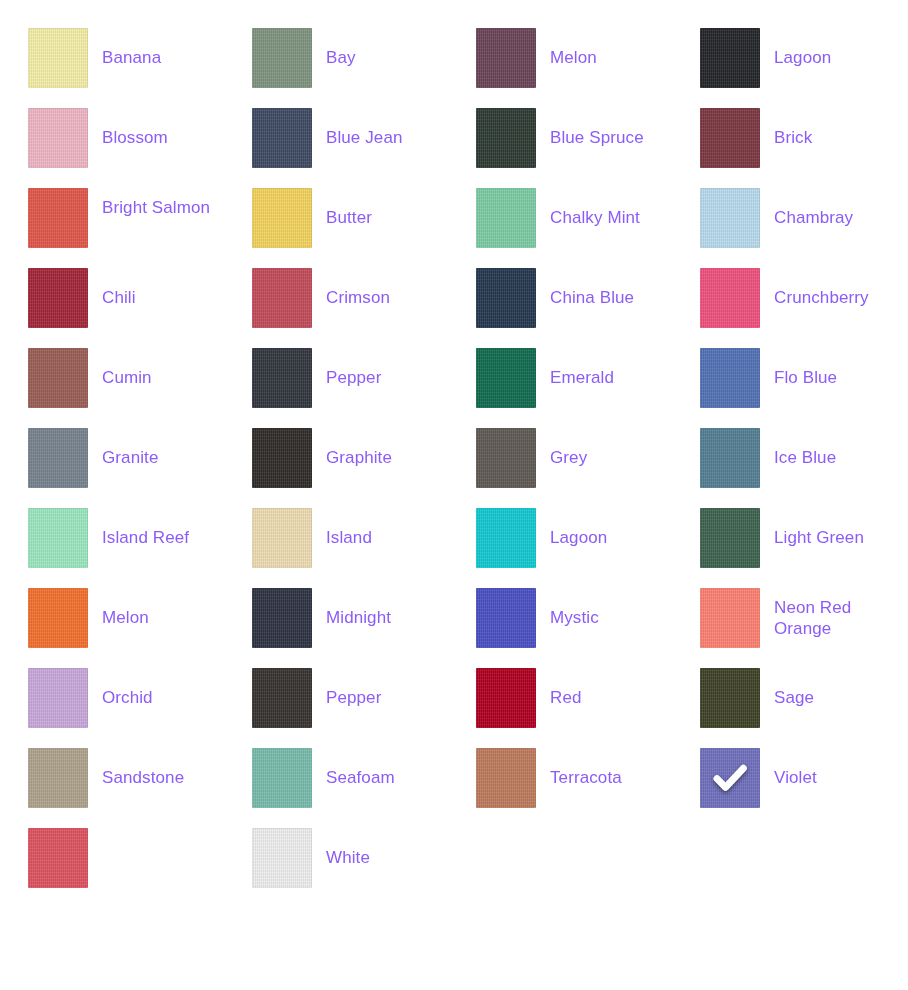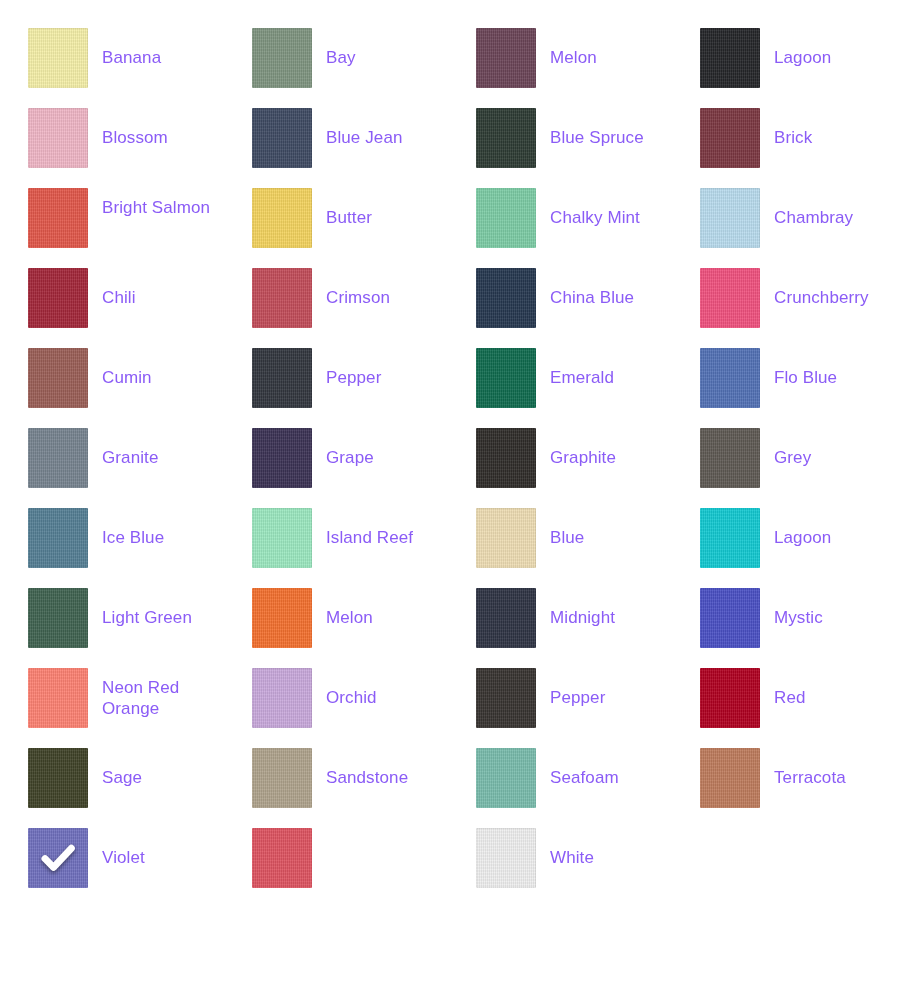--- a/index.html
+++ b/index.html
@@ -168,42 +168,38 @@
     </div>
     <div class="swatch-option" role="radio" aria-checked="false">
       <div class="swatch-chip" title="Flo Blue" style="background-color: rgb(82, 113, 181);"></div>
       <div class="swatch-label">Flo Blue</div>
     </div>
     <div class="swatch-option" role="radio" aria-checked="false">
       <div class="swatch-chip" title="Granite" style="background-color: rgb(118, 131, 143);"></div>
       <div class="swatch-label">Granite</div>
     </div>
     <div class="swatch-option" role="radio" aria-checked="false">
-      <div class="swatch-chip" title="Grape" style="background-color: rgb(59, 50, 84);"></div>
-      <div class="swatch-label">Grape</div>
-    </div>
-    <div class="swatch-option" role="radio" aria-checked="false">
       <div class="swatch-chip" title="Graphite" style="background-color: rgb(47, 44, 41);"></div>
       <div class="swatch-label">Graphite</div>
     </div>
     <div class="swatch-option" role="radio" aria-checked="false">
       <div class="swatch-chip" title="Grey" style="background-color: rgb(94, 89, 83);"></div>
       <div class="swatch-label">Grey</div>
     </div>
     <div class="swatch-option" role="radio" aria-checked="false">
       <div class="swatch-chip" title="Ice Blue" style="background-color: rgb(84, 126, 148);"></div>
       <div class="swatch-label">Ice Blue</div>
     </div>
     <div class="swatch-option" role="radio" aria-checked="false">
       <div class="swatch-chip is-light" title="Island Reef" style="background-color: rgb(155, 232, 192);"></div>
       <div class="swatch-label">Island Reef</div>
     </div>
     <div class="swatch-option" role="radio" aria-checked="false">
       <div class="swatch-chip is-light" title="Ivory" style="background-color: rgb(238, 221, 179);"></div>
-      <div class="swatch-label">Blue</div>
+      <div class="swatch-label">Island</div>
     </div>
     <div class="swatch-option" role="radio" aria-checked="false">
       <div class="swatch-chip" title="Lagoon" style="background-color: rgb(18, 201, 209);"></div>
       <div class="swatch-label">Lagoon</div>
     </div>
     <div class="swatch-option" role="radio" aria-checked="false">
       <div class="swatch-chip" title="Light Green" style="background-color: rgb(63, 98, 80);"></div>
       <div class="swatch-label">Light Green</div>
     </div>
     <div class="swatch-option" role="radio" aria-checked="false">

